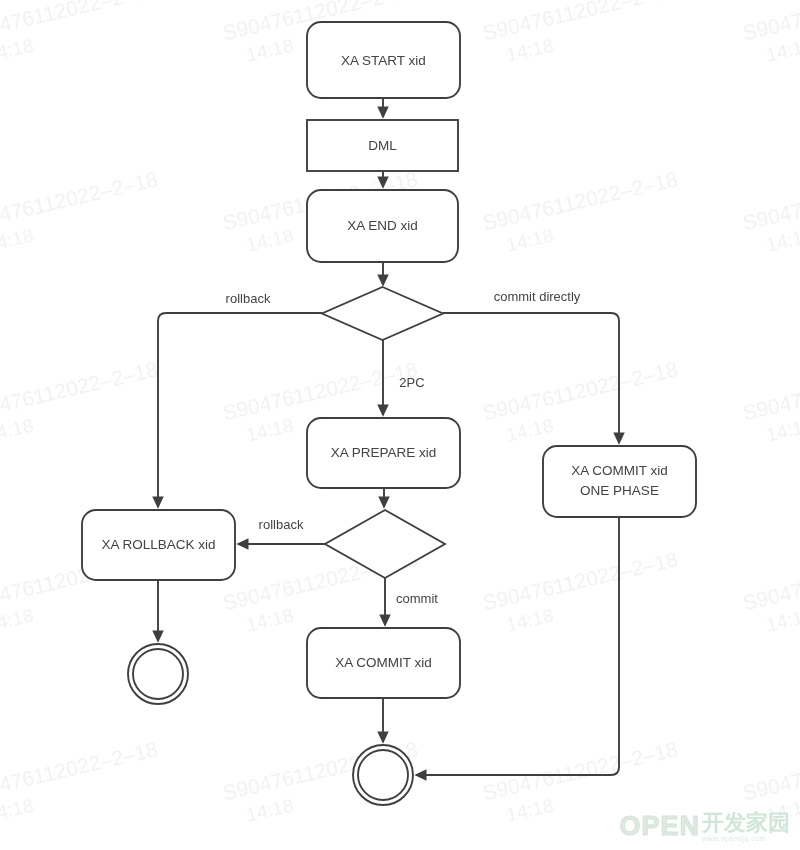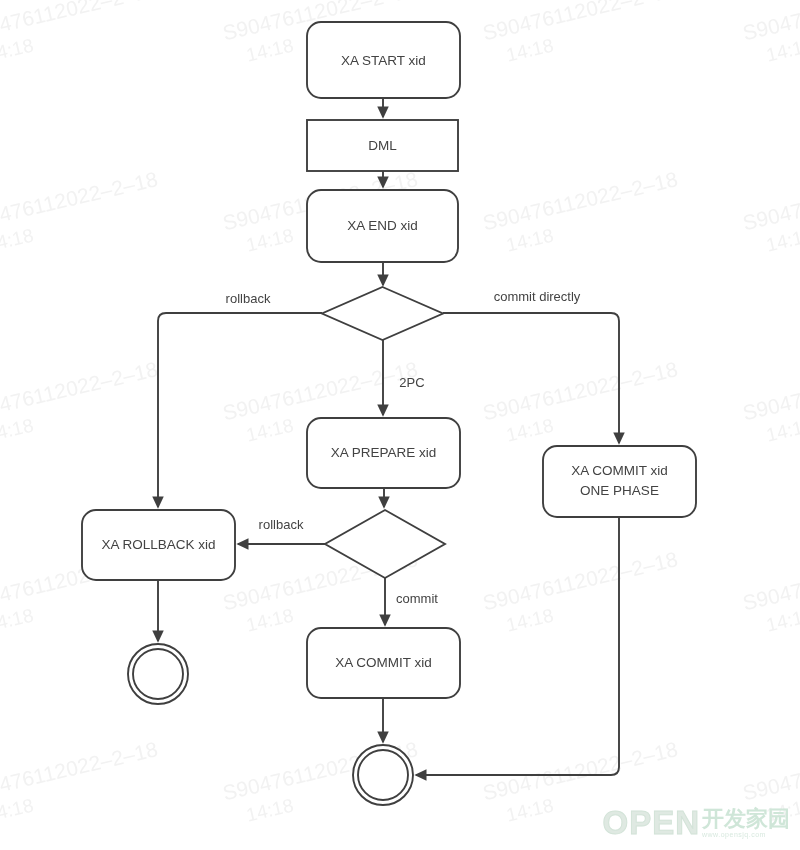--- a/index.html
+++ b/index.html
@@ -99,21 +99,21 @@
     position: absolute;
     right: 10px;
     bottom: 8px;
     display: flex;
     align-items: center;
     z-index: 3;
     user-select: none;
   }
   .brand-open {
     font-family: "Liberation Sans", sans-serif;
-    font-size: 33px;
+    font-size: 27px;
     font-weight: bold;
     letter-spacing: 1px;
     color: #dfe9e2;
     -webkit-text-stroke: 1px #d3e3d8;
   }
   .brand-cn-wrap {
     display: flex;
     flex-direction: column;
     align-items: flex-start;
     margin-left: 2px;

